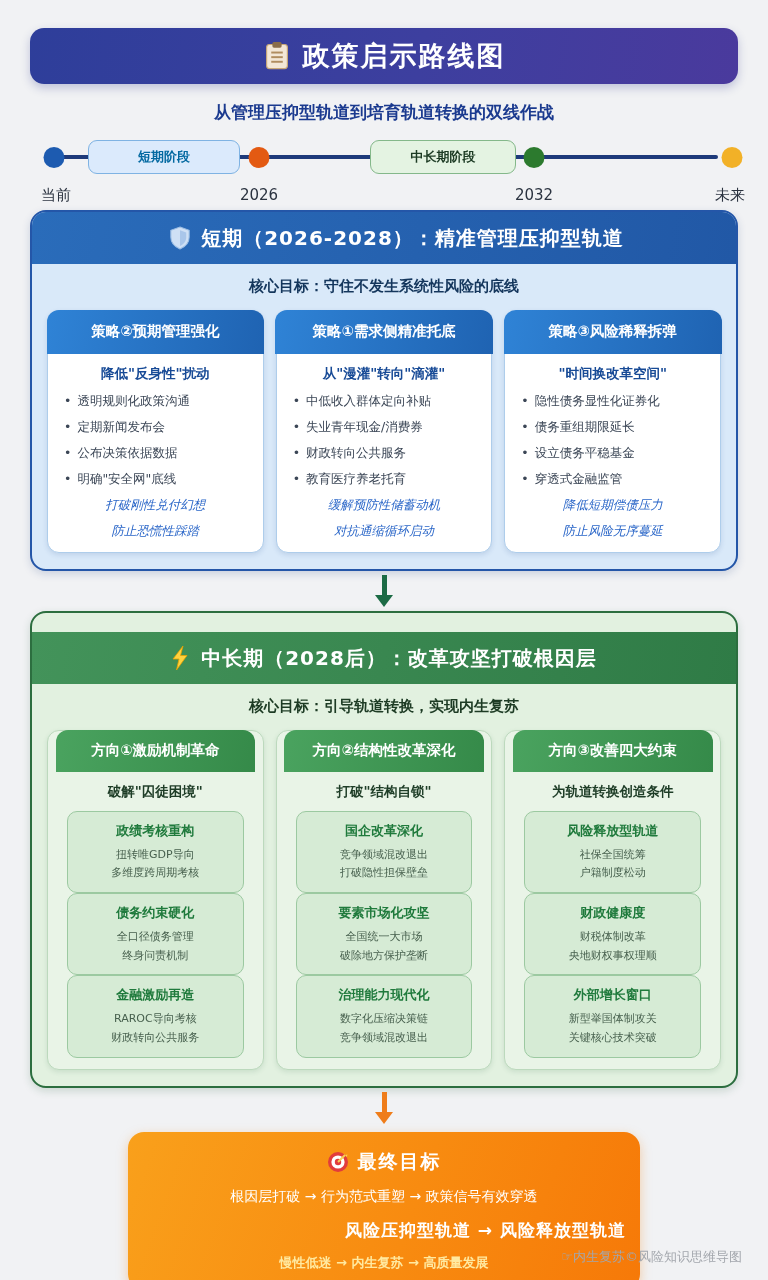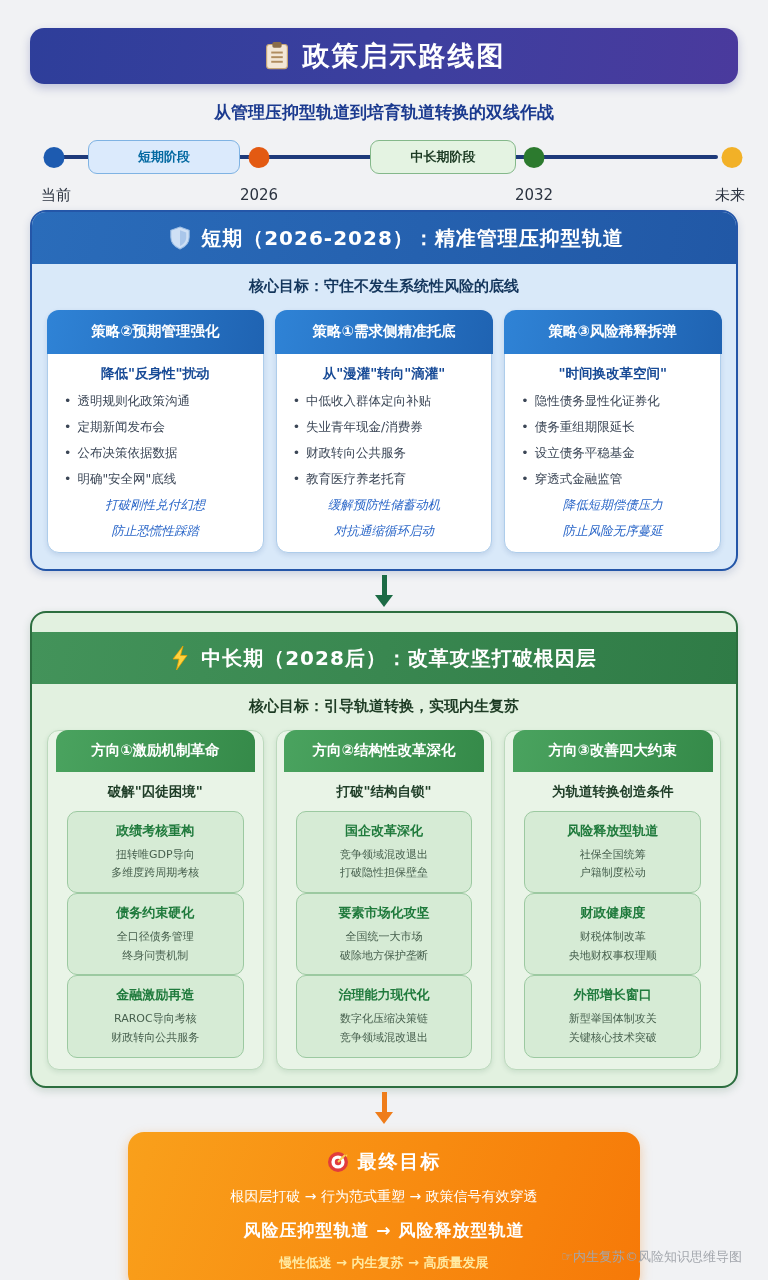--- a/index.html
+++ b/index.html
@@ -95,21 +95,21 @@
 
   
   .final {
     margin:4px auto 0; width:512px; border-radius:16px;
     background:linear-gradient(110deg,#f9a01b,#f88b10 55%,#f67908);
     box-shadow:0 4px 12px rgba(240,130,20,.35);
     text-align:center; padding:17px 14px 18px; color:#fff;
   }
   .final-title { font-size:19px; font-weight:bold; letter-spacing:2px; display:flex; align-items:center; justify-content:center; gap:9px; margin-bottom:13px; }
   .final-l1 { font-size:14px; margin-bottom:13px; }
-  .final-l2 { font-size:17px; font-weight:bold; letter-spacing:1px; margin-bottom:12px; }
+  .final-l2 { font-size:17px; font-weight:bold; letter-spacing:1px; margin-bottom:12px;text-align:right; }
   .final-l3 { font-size:13px; color:#ffe9a0; font-weight:bold; }
 
   .footer { position:absolute; right:26px; bottom:14px; color:#a3a7ad; font-size:13px; }
 
   .icon svg { display:block; }
 </style>
 </head>
 <body>
 
 <div class="wrap">

